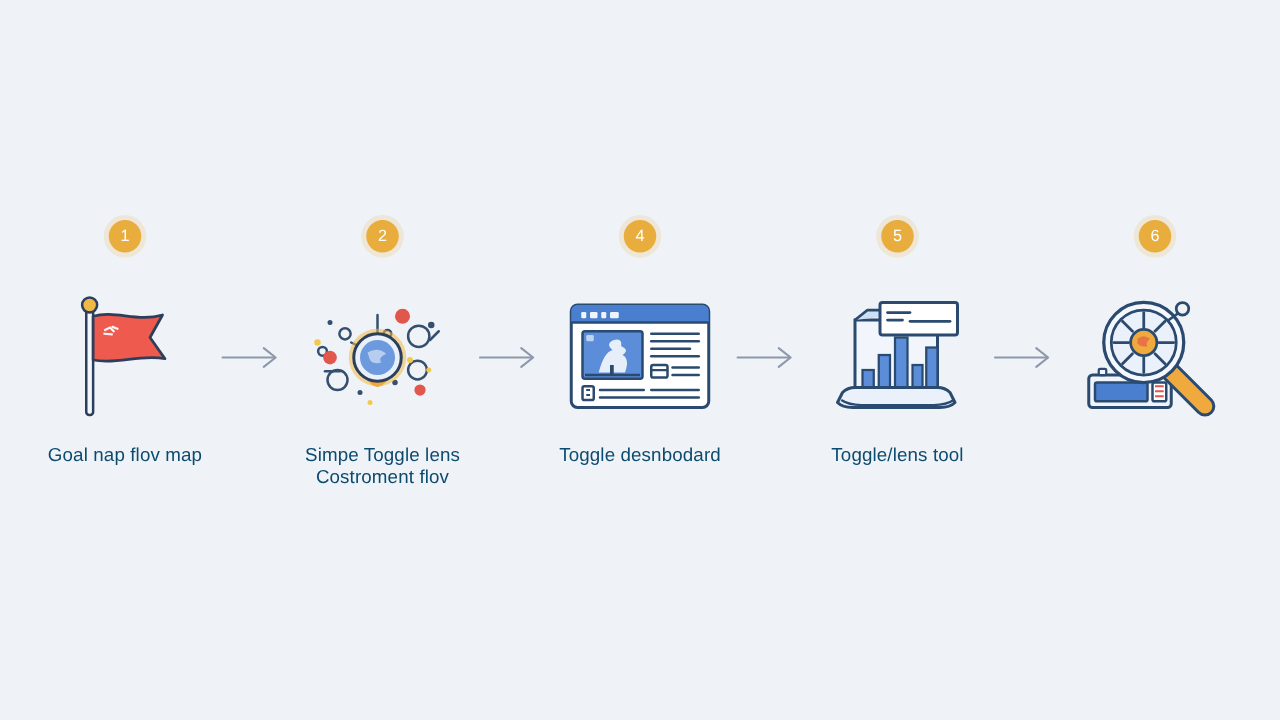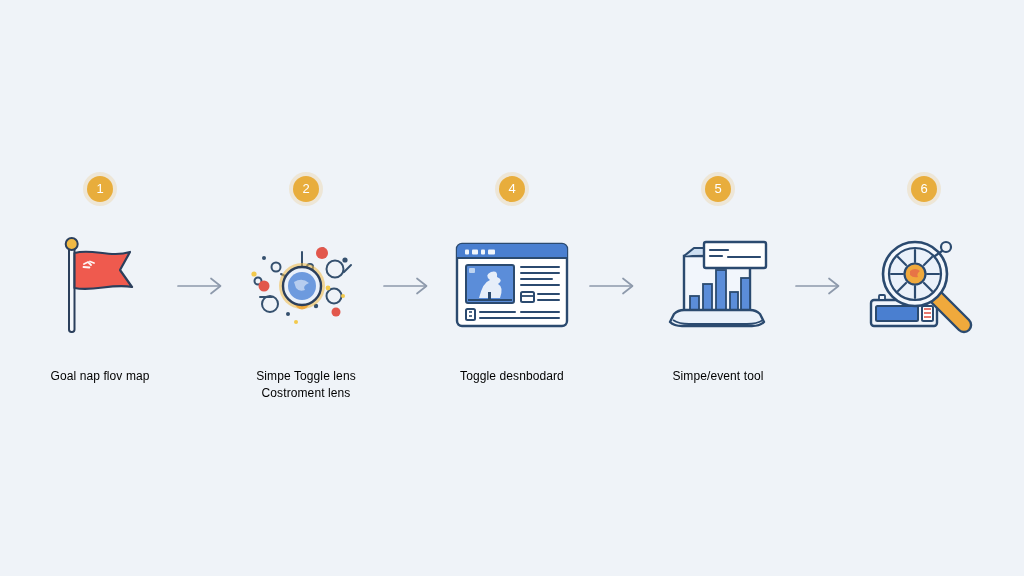--- a/index.html
+++ b/index.html
@@ -63,26 +63,26 @@
     margin-top: 30px;
     width: 124px;
     height: 108px;
     display: flex;
     align-items: center;
     justify-content: center;
   }
 
   
   .label {
-    margin-top: 28px;
+    margin-top: 16px;
     width: 150px;
     text-align: center;
-    font-size: 12px;
+    font-size: 15px;
     line-height: 17px;
-    color: #000000;
+    color: #0c4a6e;
     letter-spacing: .1px;
   }
   .label .l2 { display: block; }
 
   
   .arrow {
     flex: 0 0 auto;
     width: 56px;
     height: 108px;
     margin-top: 56px;
@@ -174,21 +174,21 @@
 
           <path d="M44 66 q10 18 20 0 z" fill="#f0a93c" stroke="#f0a93c" stroke-width="1"></path>
 
           <circle cx="54" cy="52" r="19" fill="#e9f0fa" stroke="#2b3f5c" stroke-width="2.4"></circle>
           <circle cx="54" cy="52" r="14" fill="#5b8dd9" opacity="0.88"></circle>
           <path d="M46 48 q8 -5 15 1 q-7 3 -4 7 q-6 2 -9 -2 z" fill="#e9f0fa" opacity="0.6"></path>
         </svg>
       </div>
       <div class="label">
         <span>Simpe Toggle lens</span>
-        <span class="l2">Costroment lens</span>
+        <span class="l2">Costroment flov</span>
       </div>
     </div>
 
     <div class="arrow">
       <svg width="52" height="22" viewBox="0 0 52 22">
         <line x1="1" y1="11" x2="42" y2="11" stroke="#8d99ab" stroke-width="1.7" stroke-linecap="round"></line>
         <path d="M34 3.5 L43.5 11 L34 18.5" fill="none" stroke="#8d99ab" stroke-width="1.7" stroke-linecap="round" stroke-linejoin="round"></path>
       </svg>
     </div>
 
@@ -273,21 +273,21 @@
             <rect x="56" y="36" width="10" height="44"></rect>
             <rect x="70" y="58" width="8" height="22"></rect>
             <rect x="81" y="44" width="9" height="36"></rect>
           </g>
 
           <path d="M14 80 q4 -4 10 -4 h66 q6 0 10 4 l4 8 q-4 4 -12 4 H22 q-8 0 -12 -4 Z" fill="#eaf1fa" stroke="#2b4a6f" stroke-width="2.4" stroke-linejoin="round"></path>
           <path d="M13 86 q6 4 16 4 h58 q10 0 16 -4" fill="none" stroke="#2b4a6f" stroke-width="1.8"></path>
         </svg>
       </div>
       <div class="label">
-        <span>Simpe/event tool</span>
+        <span>Toggle/lens tool</span>
         <span class="l2"></span>
       </div>
     </div>
 
     <div class="arrow">
       <svg width="52" height="22" viewBox="0 0 52 22">
         <line x1="1" y1="11" x2="42" y2="11" stroke="#8d99ab" stroke-width="1.7" stroke-linecap="round"></line>
         <path d="M34 3.5 L43.5 11 L34 18.5" fill="none" stroke="#8d99ab" stroke-width="1.7" stroke-linecap="round" stroke-linejoin="round"></path>
       </svg>
     </div>

